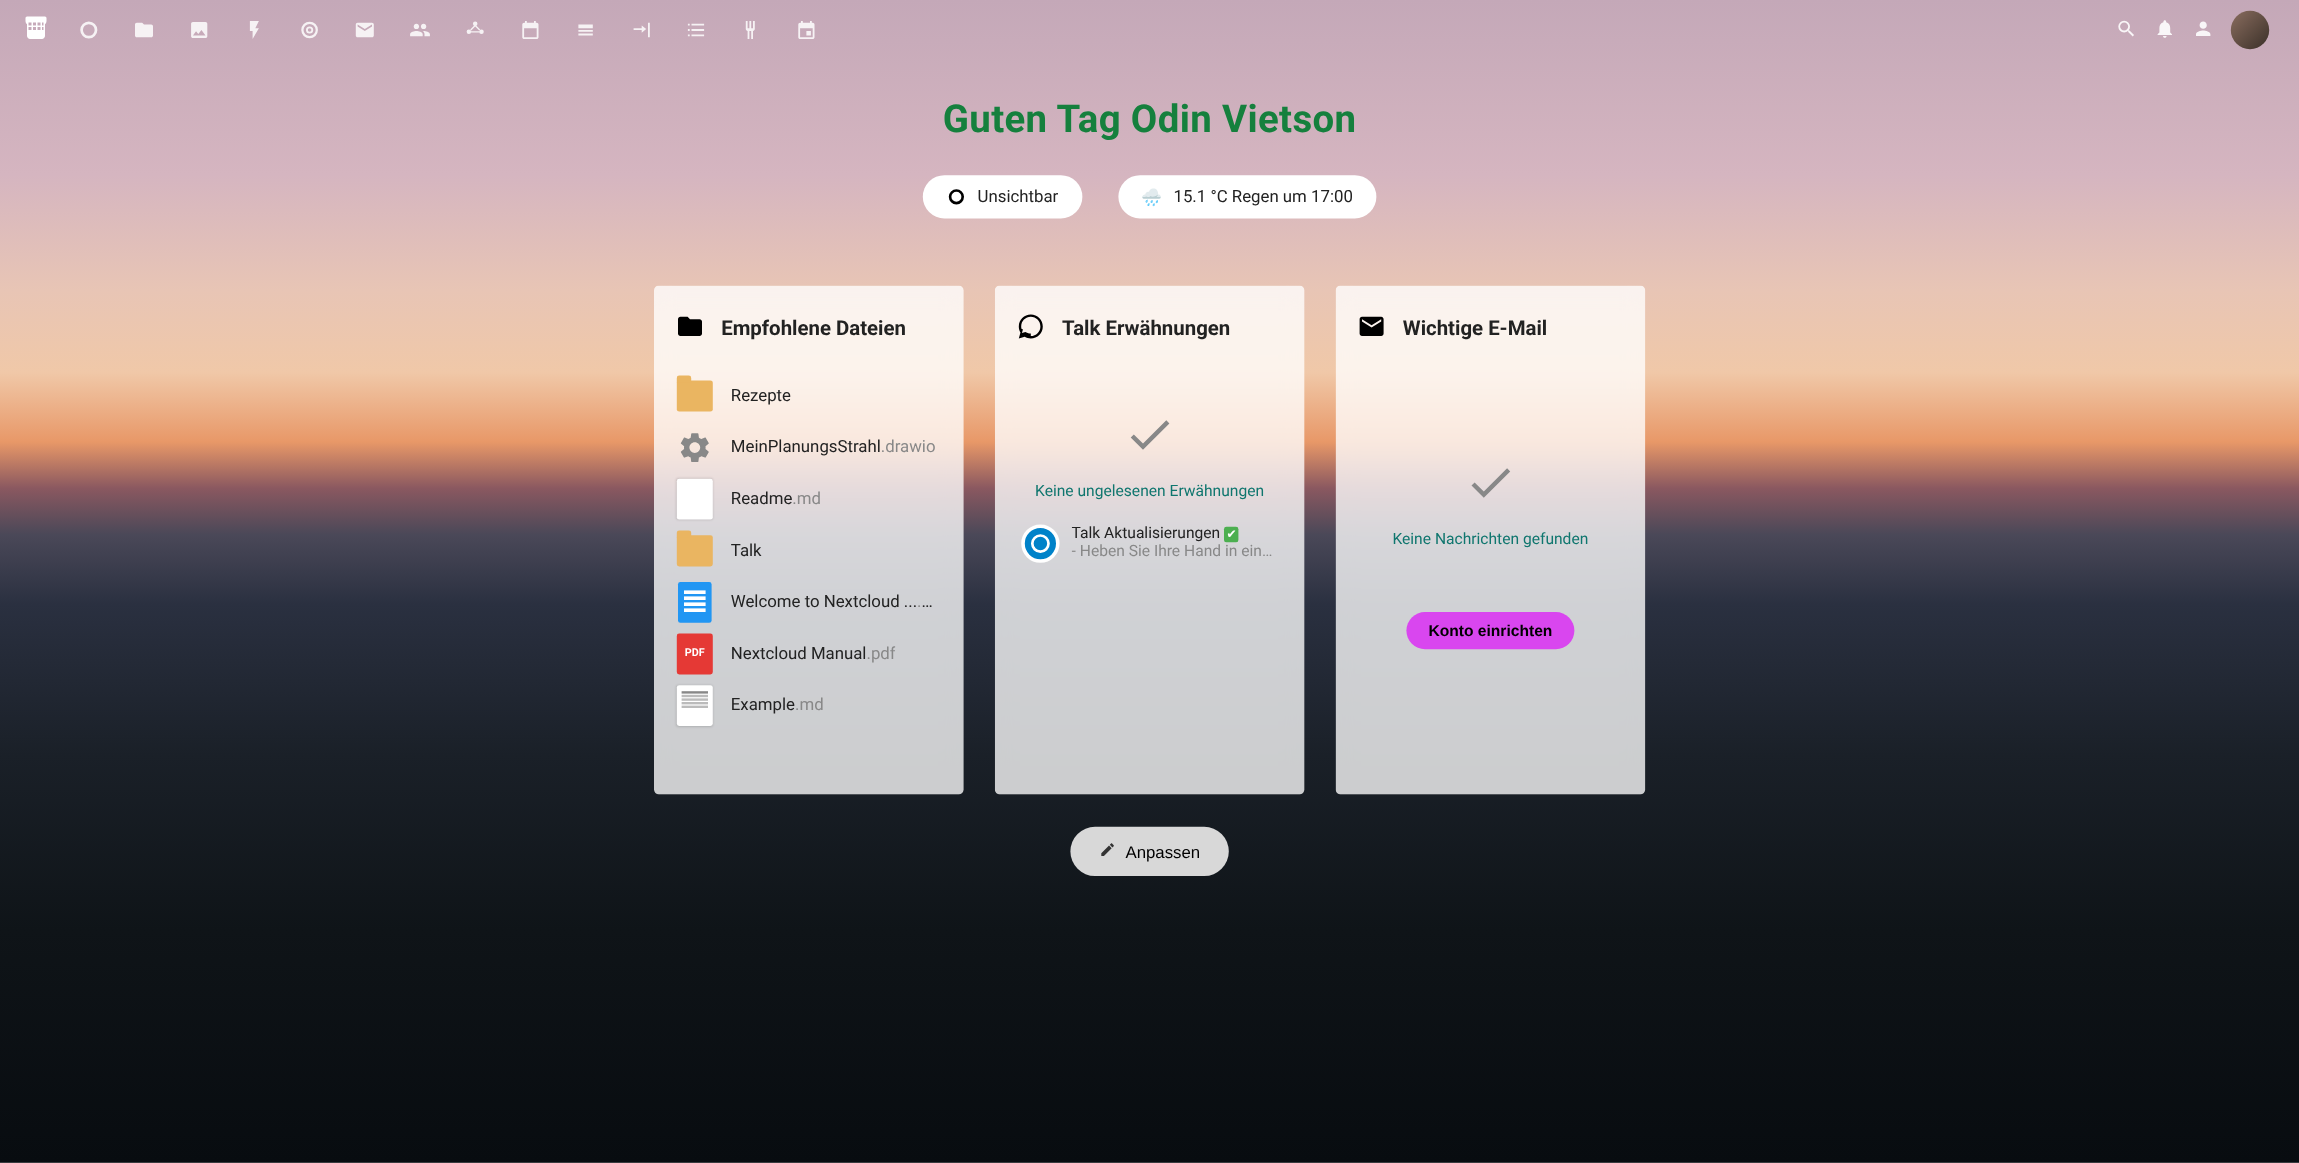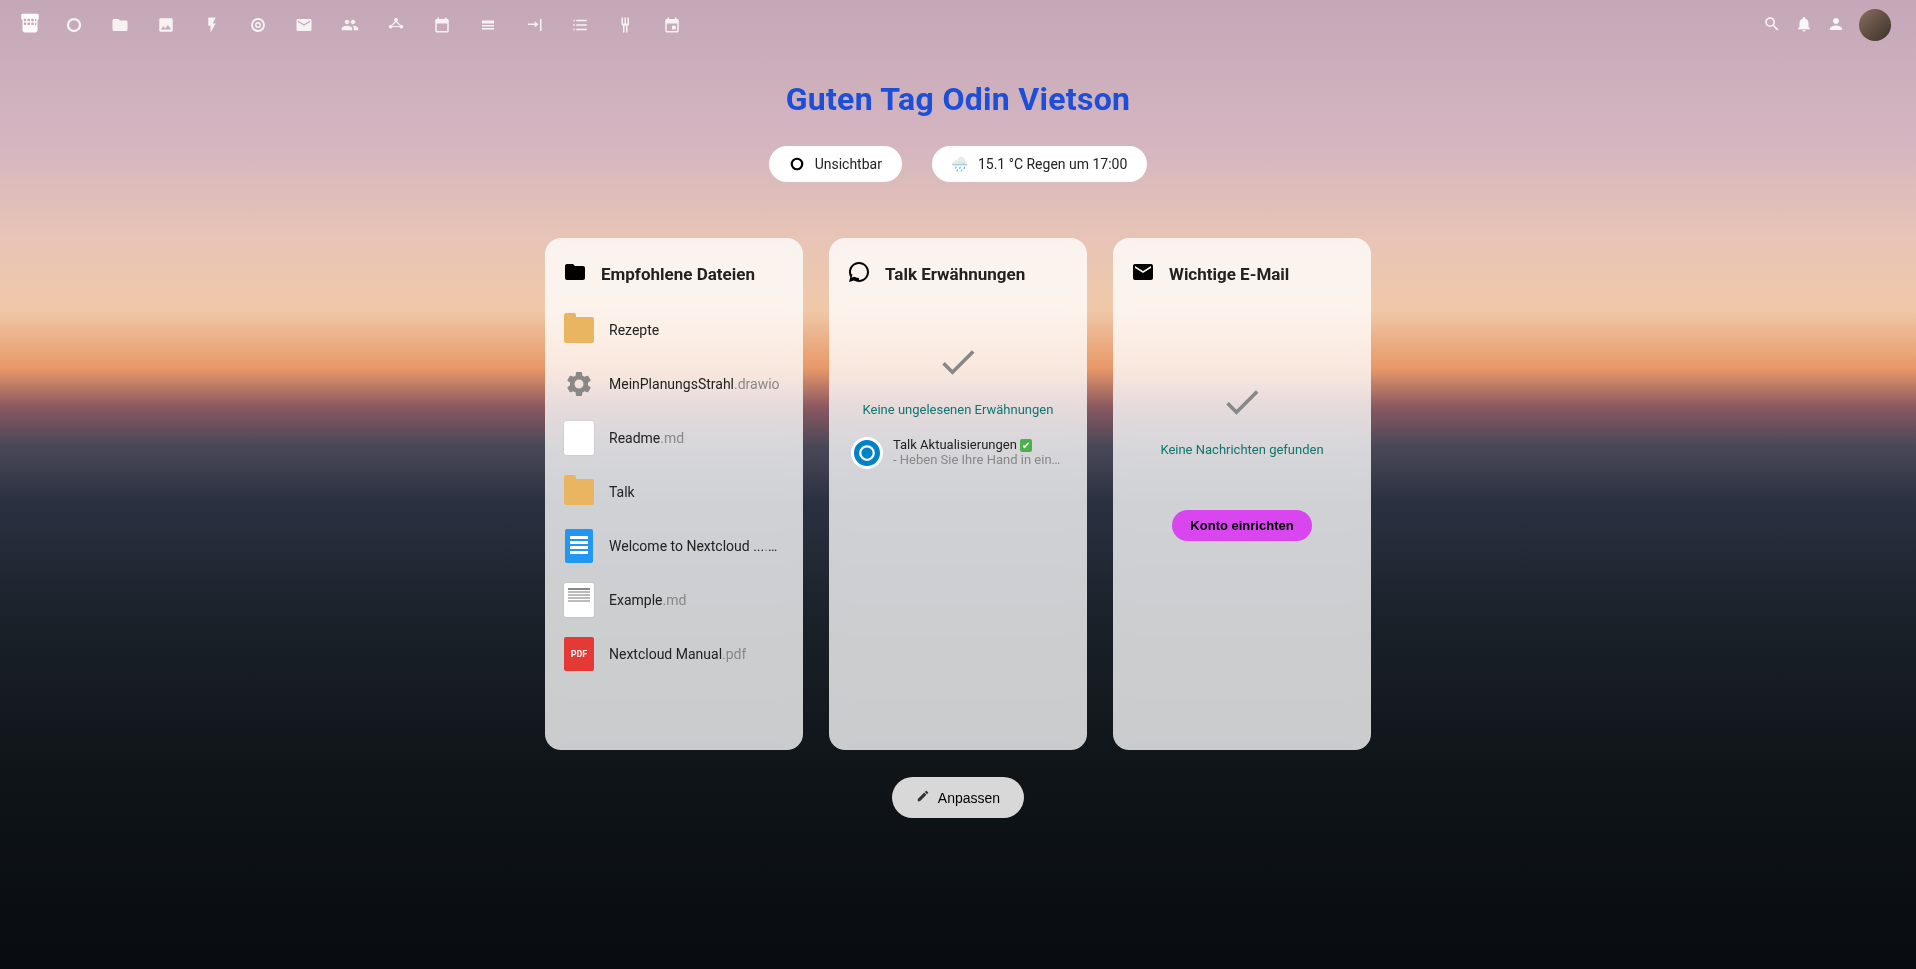--- a/index.html
+++ b/index.html
@@ -37,44 +37,44 @@
   width: 44px; height: 44px;
   display: flex; align-items: center; justify-content: center;
   cursor: pointer; opacity: 0.85;
 }
 .nav-icon svg { width: 18px; height: 18px; fill: #fff; }
 .hdr-icon { width: 20px; height: 20px; opacity: 0.9; cursor: pointer; }
 .hdr-icon svg { width: 18px; height: 18px; fill: #fff; }
 .avatar { width: 32px; height: 32px; border-radius: 50%; background: linear-gradient(135deg,#8a6d5f,#3a3028); cursor:pointer; }
 
 .main { text-align: center; padding-top: 30px; }
-.greeting { color: #1d4ed8; font-size: 32px; font-weight: 700; letter-spacing: 0.3px; }
+.greeting { color: #15803d; font-size: 32px; font-weight: 700; letter-spacing: 0.3px; }
 .status-row { display: flex; justify-content: center; gap: 30px; margin-top: 28px; }
 .pill {
   background: #fff; border-radius: 22px; padding: 10px 20px;
   display: flex; align-items: center; gap: 10px; font-size: 14px;
   cursor: pointer; color: #222;
 }
 .pill-icon { width: 16px; height: 16px; display:inline-flex; align-items:center; justify-content:center;}
 .weather-icon { font-size: 14px; }
 
 .widgets {
   display: flex; justify-content: center; gap: 26px; margin-top: 56px;
 }
 .widget {
-  width: 258px; height: 512px;
+  width: 258px; height: 424px;
   background: rgba(255,255,255,0.78);
   backdrop-filter: blur(8px);
-  border-radius: 16px;
+  border-radius: 4px;
   padding: 22px 18px 18px;
 }
 .widget-header { display: flex; align-items: center; gap: 14px; margin-bottom: 22px; }
 .widget-header svg { width: 24px; height: 24px; fill: #000; }
 .widget-title { font-weight: 700; font-size: 17px; }
-.file-list { display: flex; flex-direction: column; gap: 14px; margin-top: 8px;}
+.file-list { display: flex; flex-direction: column; gap: 3px; margin-top: 8px;}
 .file-item { display: flex; align-items: center; gap: 14px; cursor: pointer; padding: 4px 0;}
 .file-icon { width: 32px; height: 32px; display:flex; align-items:center; justify-content:center; flex-shrink:0;}
 .folder-ico { width: 30px; height: 26px; background: #eab561; border-radius: 2px; position:relative;}
 .folder-ico::before{content:'';position:absolute;top:-4px;left:0;width:12px;height:6px;background:#eab561;border-radius:2px 2px 0 0;}
 .gear-ico svg { width: 30px; height:30px; fill: #888;}
 .white-ico { width: 30px; height: 34px; background: #fff; border-radius:2px; box-shadow:0 0 2px rgba(0,0,0,0.15);}
 .doc-ico { width: 28px; height: 34px; background: #2196f3; border-radius:2px; position:relative;}
 .doc-ico::after{content:'';position:absolute;top:7px;left:5px;right:5px;height:3px;background:#fff;box-shadow:0 5px 0 #fff, 0 10px 0 #fff, 0 15px 0 #fff;}
 .md-ico { width: 30px; height: 34px; background: #fff; border-radius:2px; box-shadow:0 0 2px rgba(0,0,0,0.15); position:relative;}
 .md-ico::after{content:'';position:absolute;top:5px;left:4px;right:4px;height:2px;background:#888;box-shadow:0 3px 0 #bbb,0 6px 0 #bbb,0 9px 0 #bbb,0 12px 0 #bbb;}
@@ -260,29 +260,29 @@
           <div class="file-name"><span>Talk</span><span class="file-ext"></span></div>
         </div>
         <div class="file-item">
           <div class="file-icon">
               <div class="doc-ico"></div>
             </div>
           <div class="file-name"><span>Welcome to Nextcloud ...</span><span class="file-ext">.docx</span></div>
         </div>
         <div class="file-item">
           <div class="file-icon">
+              <div class="pdf-ico">PDF</div>
+            </div>
+          <div class="file-name"><span>Nextcloud Manual</span><span class="file-ext">.pdf</span></div>
+        </div>
+        <div class="file-item">
+          <div class="file-icon">
               <div class="md-ico"></div>
             </div>
           <div class="file-name"><span>Example</span><span class="file-ext">.md</span></div>
-        </div>
-        <div class="file-item">
-          <div class="file-icon">
-              <div class="pdf-ico">PDF</div>
-            </div>
-          <div class="file-name"><span>Nextcloud Manual</span><span class="file-ext">.pdf</span></div>
         </div>
       </div>
     </div>
 
     <div class="widget">
       <div class="widget-header">
         <span><svg viewBox="0 0 24 24">
               <path d="M12 2C6.48 2 2 6.48 2 12c0 1.85.5 3.58 1.38 5.07L2 22l4.93-1.38C8.42 21.5 10.15 22 12 22c5.52 0 10-4.48 10-10S17.52 2 12 2zm0 16c-1.48 0-2.86-.4-4.05-1.1l-.45-.27-2.88.81.81-2.88-.27-.45C4.4 14.86 4 13.48 4 12c0-4.41 3.59-8 8-8s8 3.59 8 8-3.59 8-8 8z"></path>
             </svg></span>
         <span class="widget-title">Talk Erwähnungen</span>

